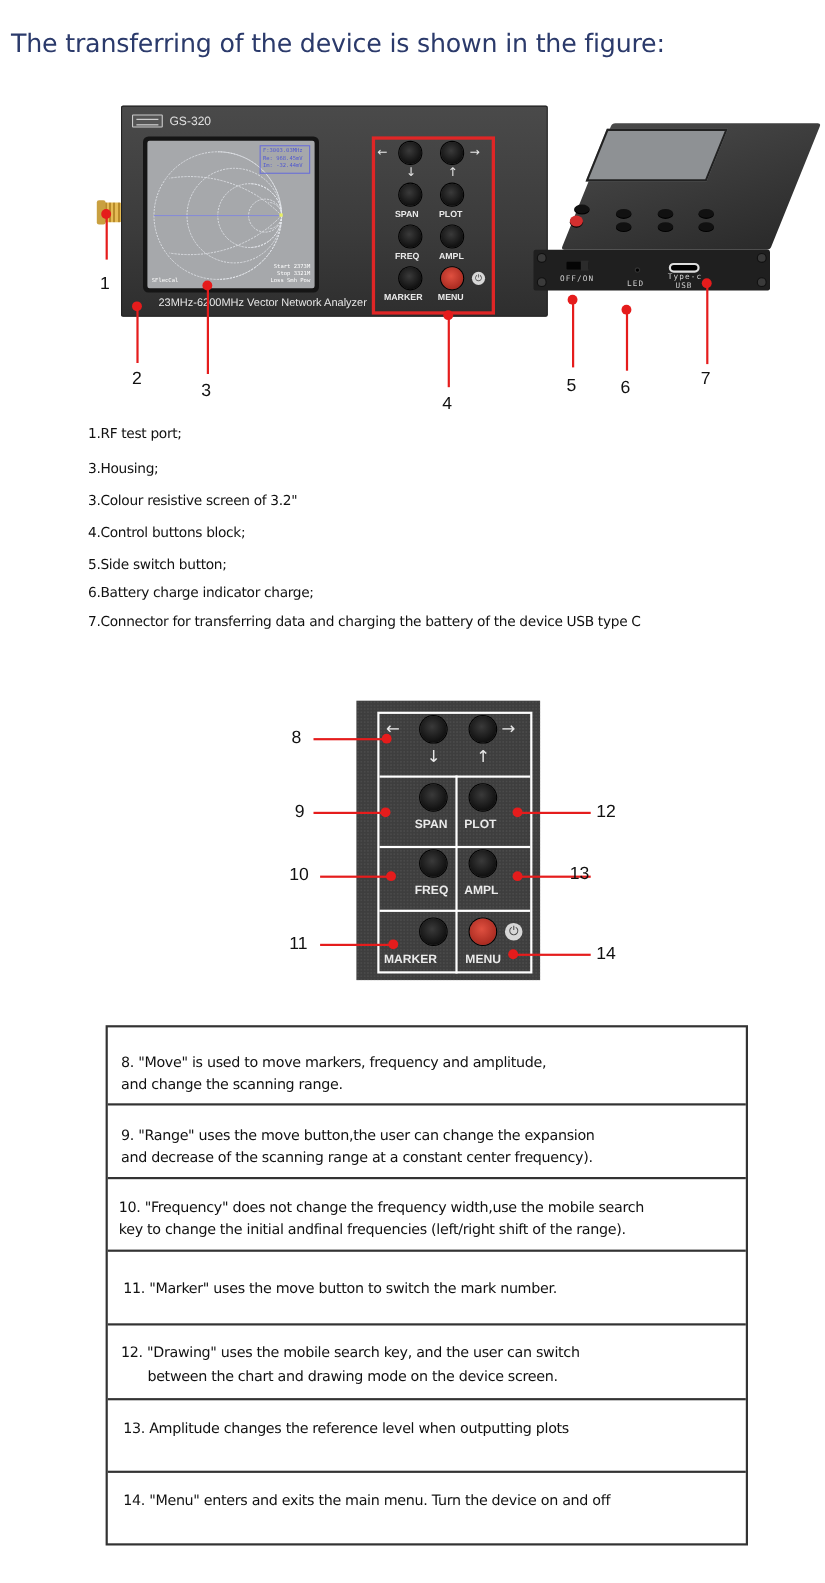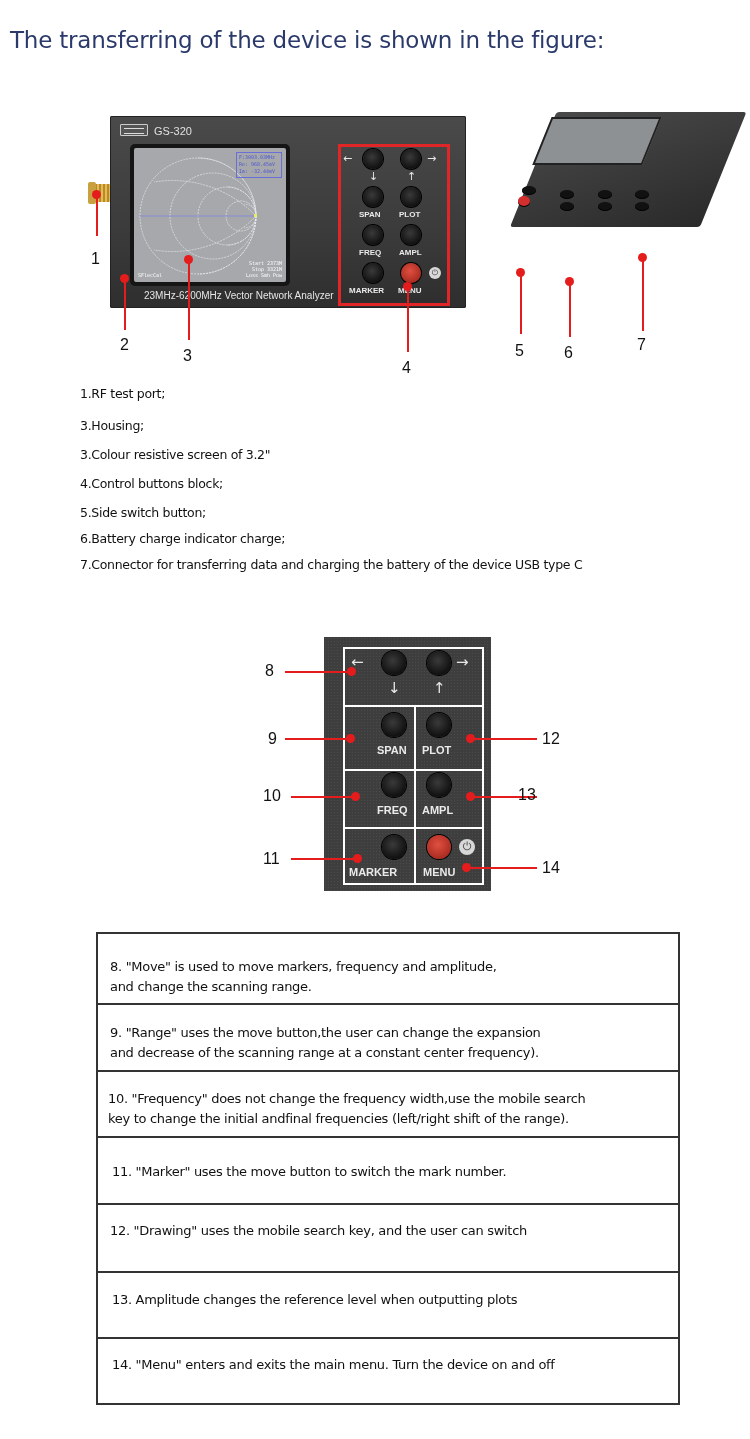--- a/index.html
+++ b/index.html
@@ -2,23 +2,23 @@
 <html><head>
 <meta charset="utf-8">
 <style>
   * { box-sizing: border-box; margin: 0; padding: 0; }
   html, body { width: 750px; height: 1439px; background: #ffffff; overflow: hidden; }
   body { position: relative; font-family: "DejaVu Sans", sans-serif; color: #1a1a1a; }
 
   .title { position: absolute; left: 10px; top: 27px; font-size: 23px; color: #2b3a6b; font-family: "DejaVu Sans", sans-serif; letter-spacing: -0.2px; }
 
   
-  .front { position: absolute; left: 110px; top: 96px; width: 356px; height: 192px;
+  .front { position: absolute; left: 110px; top: 96px; width: 388px; height: 192px;
     background: linear-gradient(180deg,#4a4a4a 0%,#3b3b3b 60%,#2e2e2e 100%);
-    border-radius: 2px; box-shadow: inset 0 0 0 1px #222; margin-top: 20px; }
+    border-radius: 2px; box-shadow: inset 0 0 0 1px #222; }
   .front .logo-box { position: absolute; left: 10px; top: 8px; width: 28px; height: 12px; border: 1px solid #ccc; border-radius: 1px; background: #555; }
   .front .logo-box::after { content:""; position:absolute; left:3px; right:3px; top:3px; height:4px; border-top: 1px solid #ddd; border-bottom: 1px solid #ddd; }
   .front .model { position: absolute; left: 44px; top: 9px; font-size: 11px; color: #e0e0e0; font-family: "Liberation Sans", sans-serif; }
   .front .screen { position: absolute; left: 20px; top: 28px; width: 160px; height: 142px; background: #151515; border-radius: 5px; padding: 4px; }
   .front .lcd { width: 100%; height: 100%; background: #a6a8ab; border-radius: 2px; position: relative; overflow: hidden; }
   .front .lcd svg { position: absolute; left: 0; top: 0; }
   .lcd .readout { position: absolute; right: 4px; top: 4px; width: 46px; height: 26px; border: 1px solid #6a6ed8; font-size: 5px; color: #5058d0; line-height: 7px; padding: 1px 2px; font-family: "DejaVu Sans Mono", monospace; }
   .lcd .sweep { position: absolute; right: 4px; bottom: 4px; font-size: 5px; color: #fff; line-height: 6px; font-family: "DejaVu Sans Mono", monospace; text-align: right; }
   .lcd .cal { position: absolute; left: 4px; bottom: 4px; font-size: 5px; color: #fff; font-family: "DejaVu Sans Mono", monospace; }
   .front .freq-text { position: absolute; left: 34px; top: 174px; font-size: 10px; color: #e6e6e6; font-family: "Liberation Sans", sans-serif; white-space: nowrap; }
@@ -164,20 +164,33 @@
   <div class="top"></div>
   <div class="top-screen"></div>
   <div class="sbtn red" style="left:38px;top:84px"></div>
   <div class="sbtn" style="left:42px;top:74px"></div>
   <div class="sbtn" style="left:80px;top:78px"></div>
   <div class="sbtn" style="left:80px;top:90px"></div>
   <div class="sbtn" style="left:118px;top:78px"></div>
   <div class="sbtn" style="left:118px;top:90px"></div>
   <div class="sbtn" style="left:155px;top:78px"></div>
   <div class="sbtn" style="left:155px;top:90px"></div>
+  <div class="face">
+    <div class="screw" style="left:3px;top:3px"></div>
+    <div class="screw" style="left:3px;top:25px"></div>
+    <div class="screw" style="right:3px;top:3px"></div>
+    <div class="screw" style="right:3px;top:25px"></div>
+    <div class="switch"></div>
+    <div class="lbl" style="left:24px;top:22px">OFF/ON</div>
+    <div class="led"></div>
+    <div class="lbl" style="left:85px;top:27px">LED</div>
+    <div class="usbc"></div>
+    <div class="lbl" style="left:122px;top:21px">Type-c</div>
+    <div class="lbl" style="left:129px;top:29px">USB</div>
+  </div>
 </div>
 
 <div class="dot" style="left:516px;top:268px"></div>
 <div class="vline" style="left:520px;top:272px;height:62px"></div>
 <div class="num" style="left:515px;top:342px">5</div>
 
 <div class="dot" style="left:565px;top:277px"></div>
 <div class="vline" style="left:569px;top:281px;height:56px"></div>
 <div class="num" style="left:564px;top:344px">6</div>
 
@@ -266,20 +279,21 @@
   </div>
   <div class="row" style="height:66px">
     <span style="left:10px;top:17px">10. "Frequency" does not change the frequency width,use the mobile search</span>
     <span style="left:10px;top:37px">key to change the initial andfinal frequencies (left/right shift of the range).</span>
   </div>
   <div class="row" style="height:67px">
     <span style="left:14px;top:24px">11. "Marker" uses the move button to switch the mark number.</span>
   </div>
   <div class="row" style="height:68px">
     <span style="left:12px;top:16px">12. "Drawing" uses the mobile search key, and the user can switch</span>
+    <span style="left:36px;top:37px">between the chart and drawing mode on the device screen.</span>
   </div>
   <div class="row" style="height:66px">
     <span style="left:14px;top:17px">13. Amplitude changes the reference level when outputting plots</span>
   </div>
   <div class="row" style="height:66px">
     <span style="left:14px;top:16px">14. "Menu" enters and exits the main menu. Turn the device on and off</span>
   </div>
 </div>
 
 </body></html>

